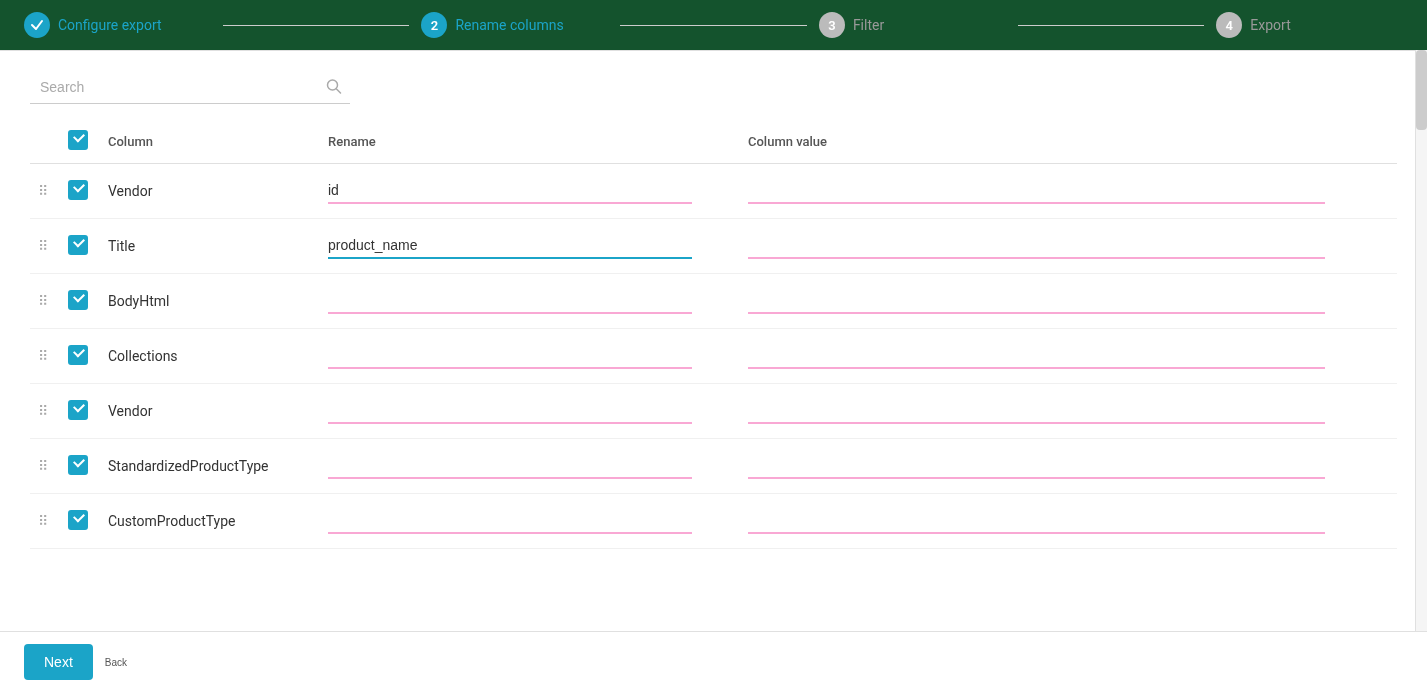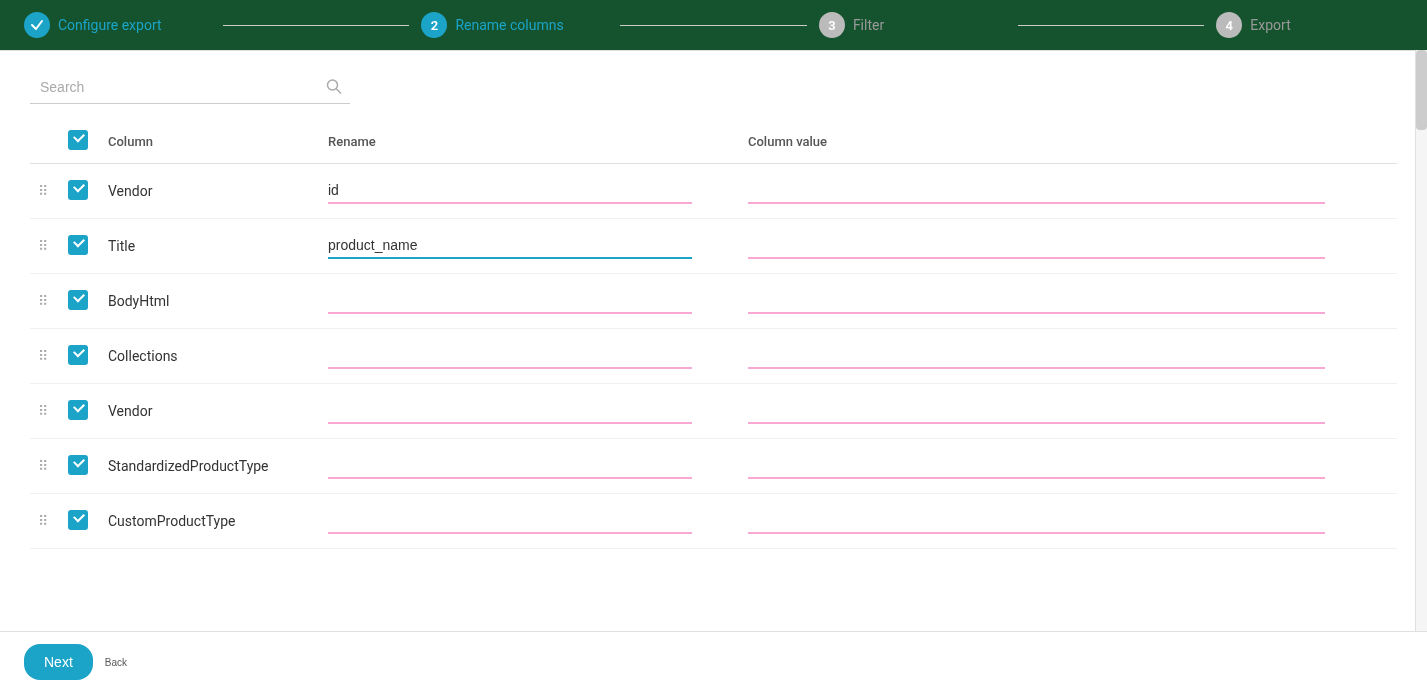--- a/index.html
+++ b/index.html
@@ -174,21 +174,21 @@
       position: fixed;
       bottom: 0;
       left: 0;
       right: 0;
     }
     .btn-next {
       background: #1ba4c8;
       color: #fff;
       border: none;
       padding: 10px 20px;
-      border-radius: 16px;
+      border-radius: 4px;
       font-size: 14px;
       font-weight: 500;
       cursor: pointer;
       margin-right: 12px;
     }
     .btn-back {
       background: transparent;
       color: #555;
       border: none;
       font-size: 10px;

